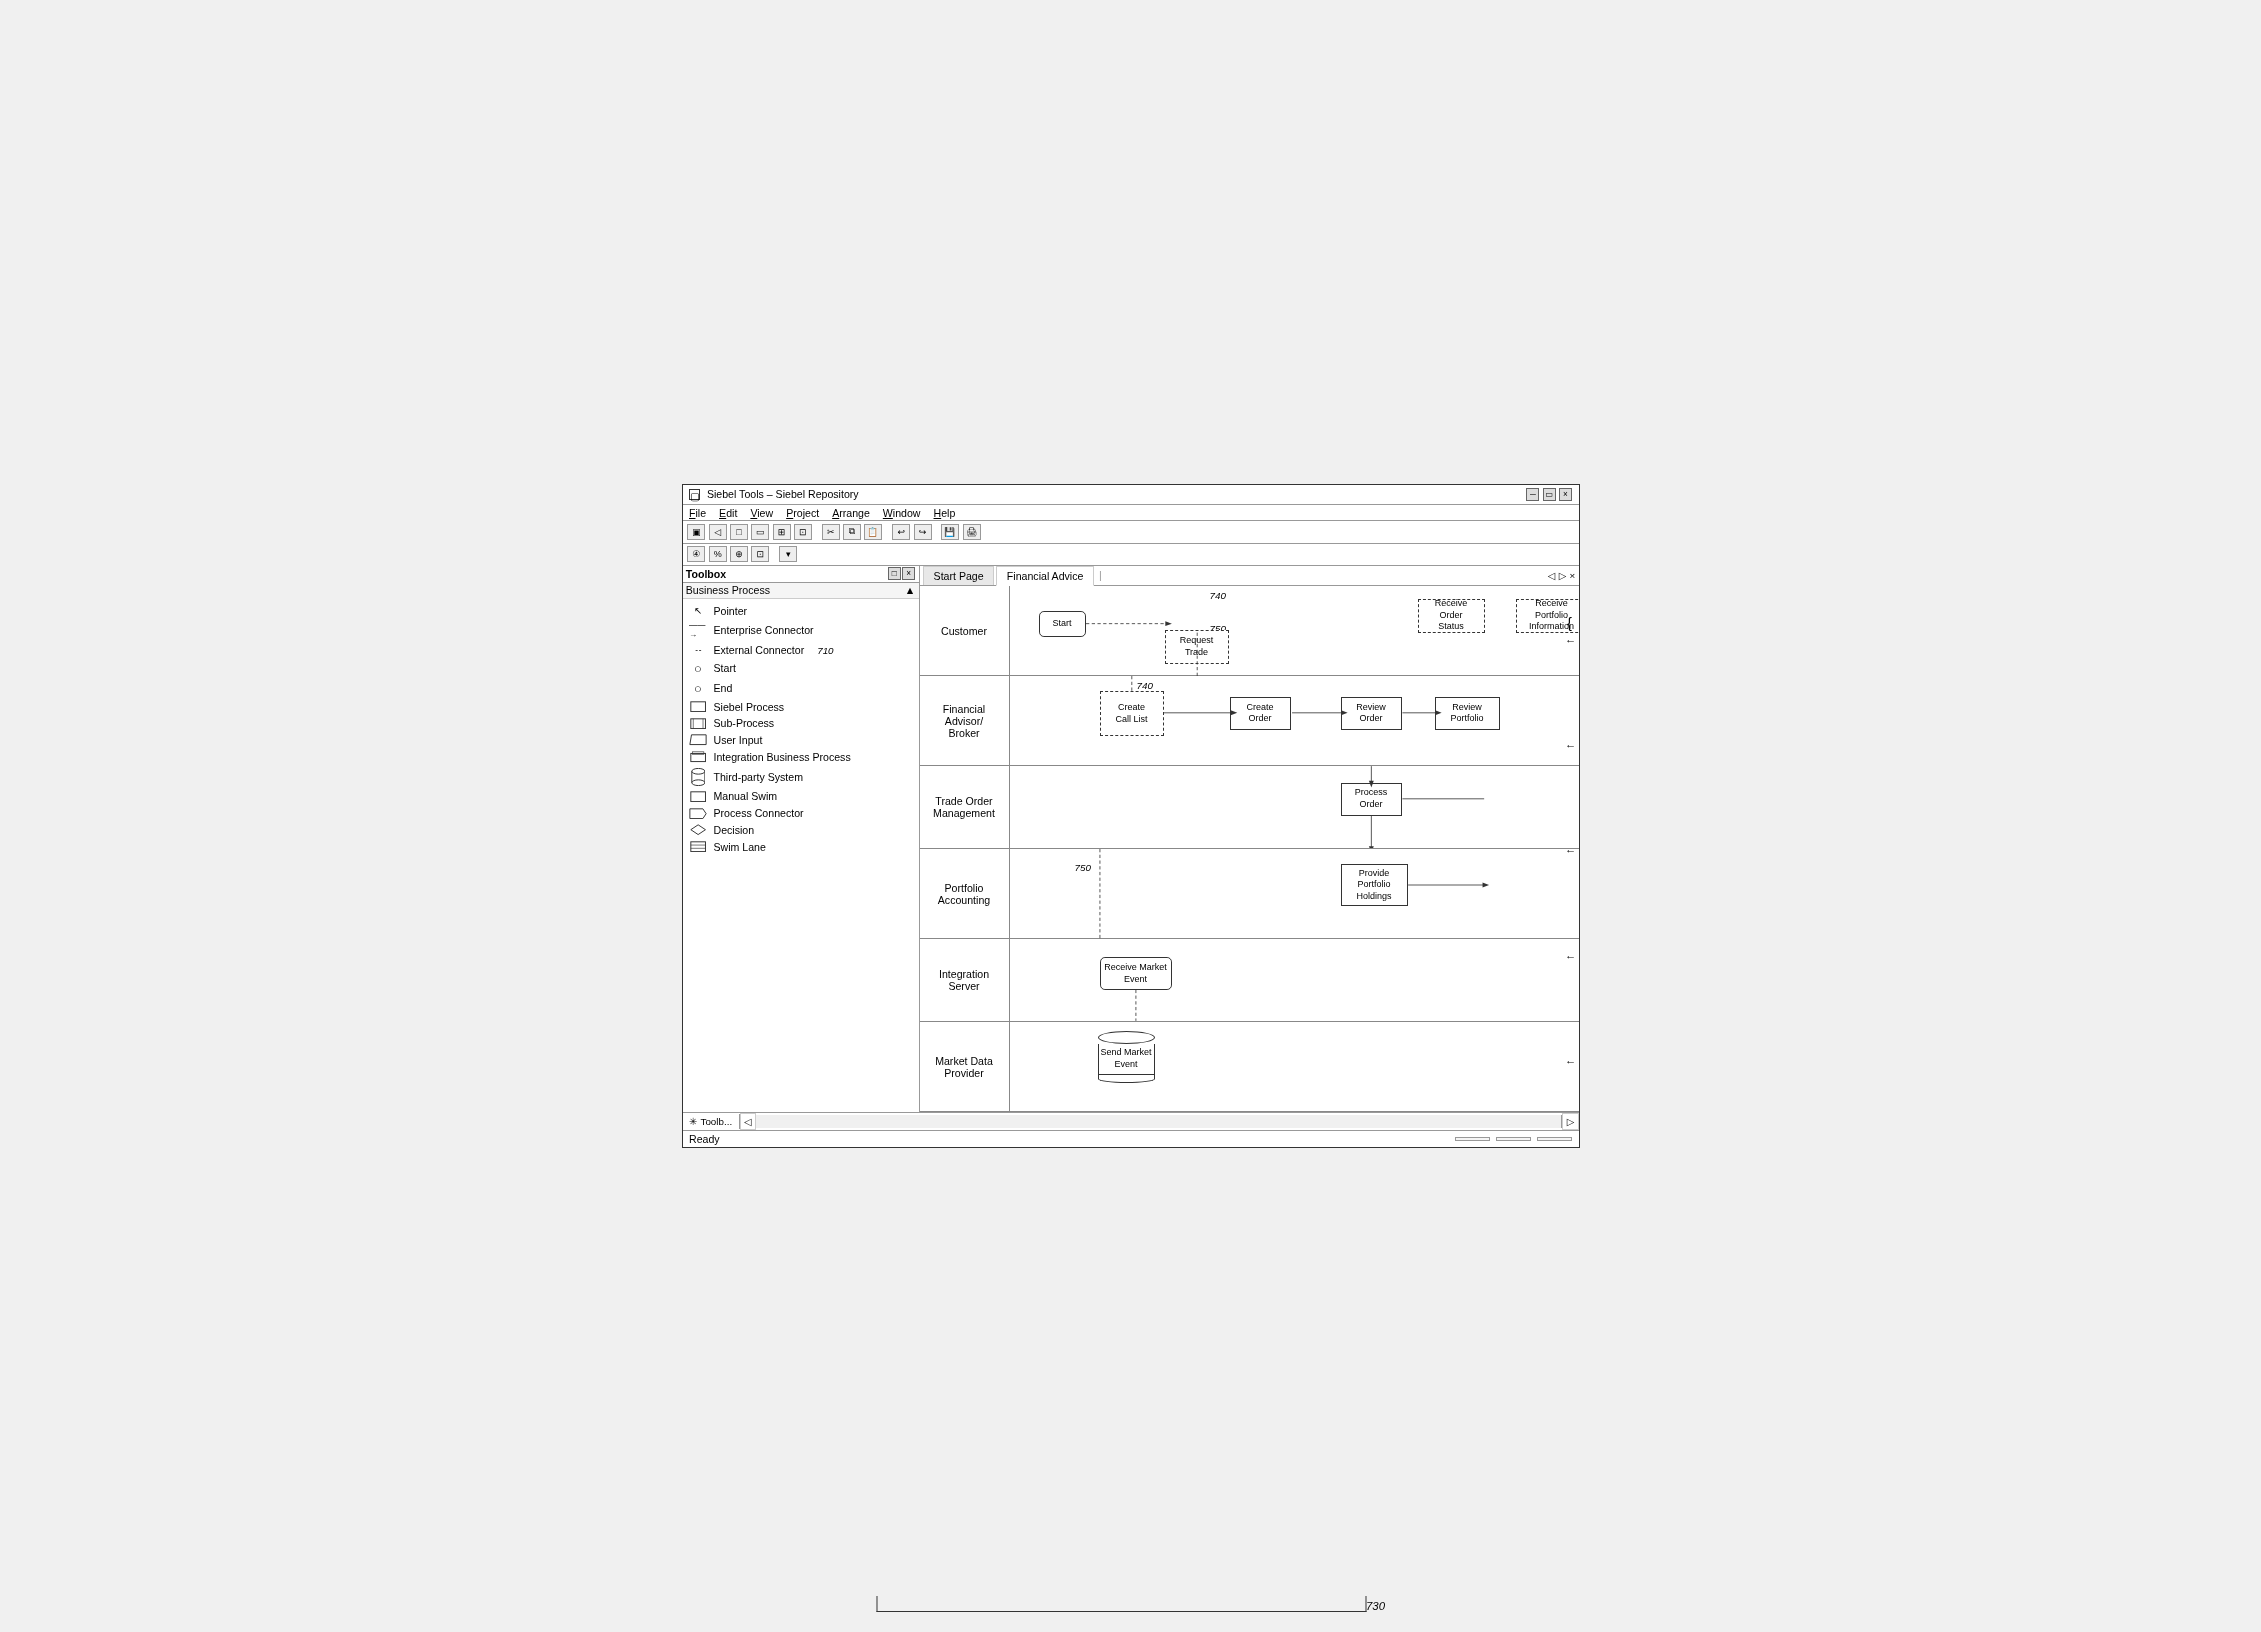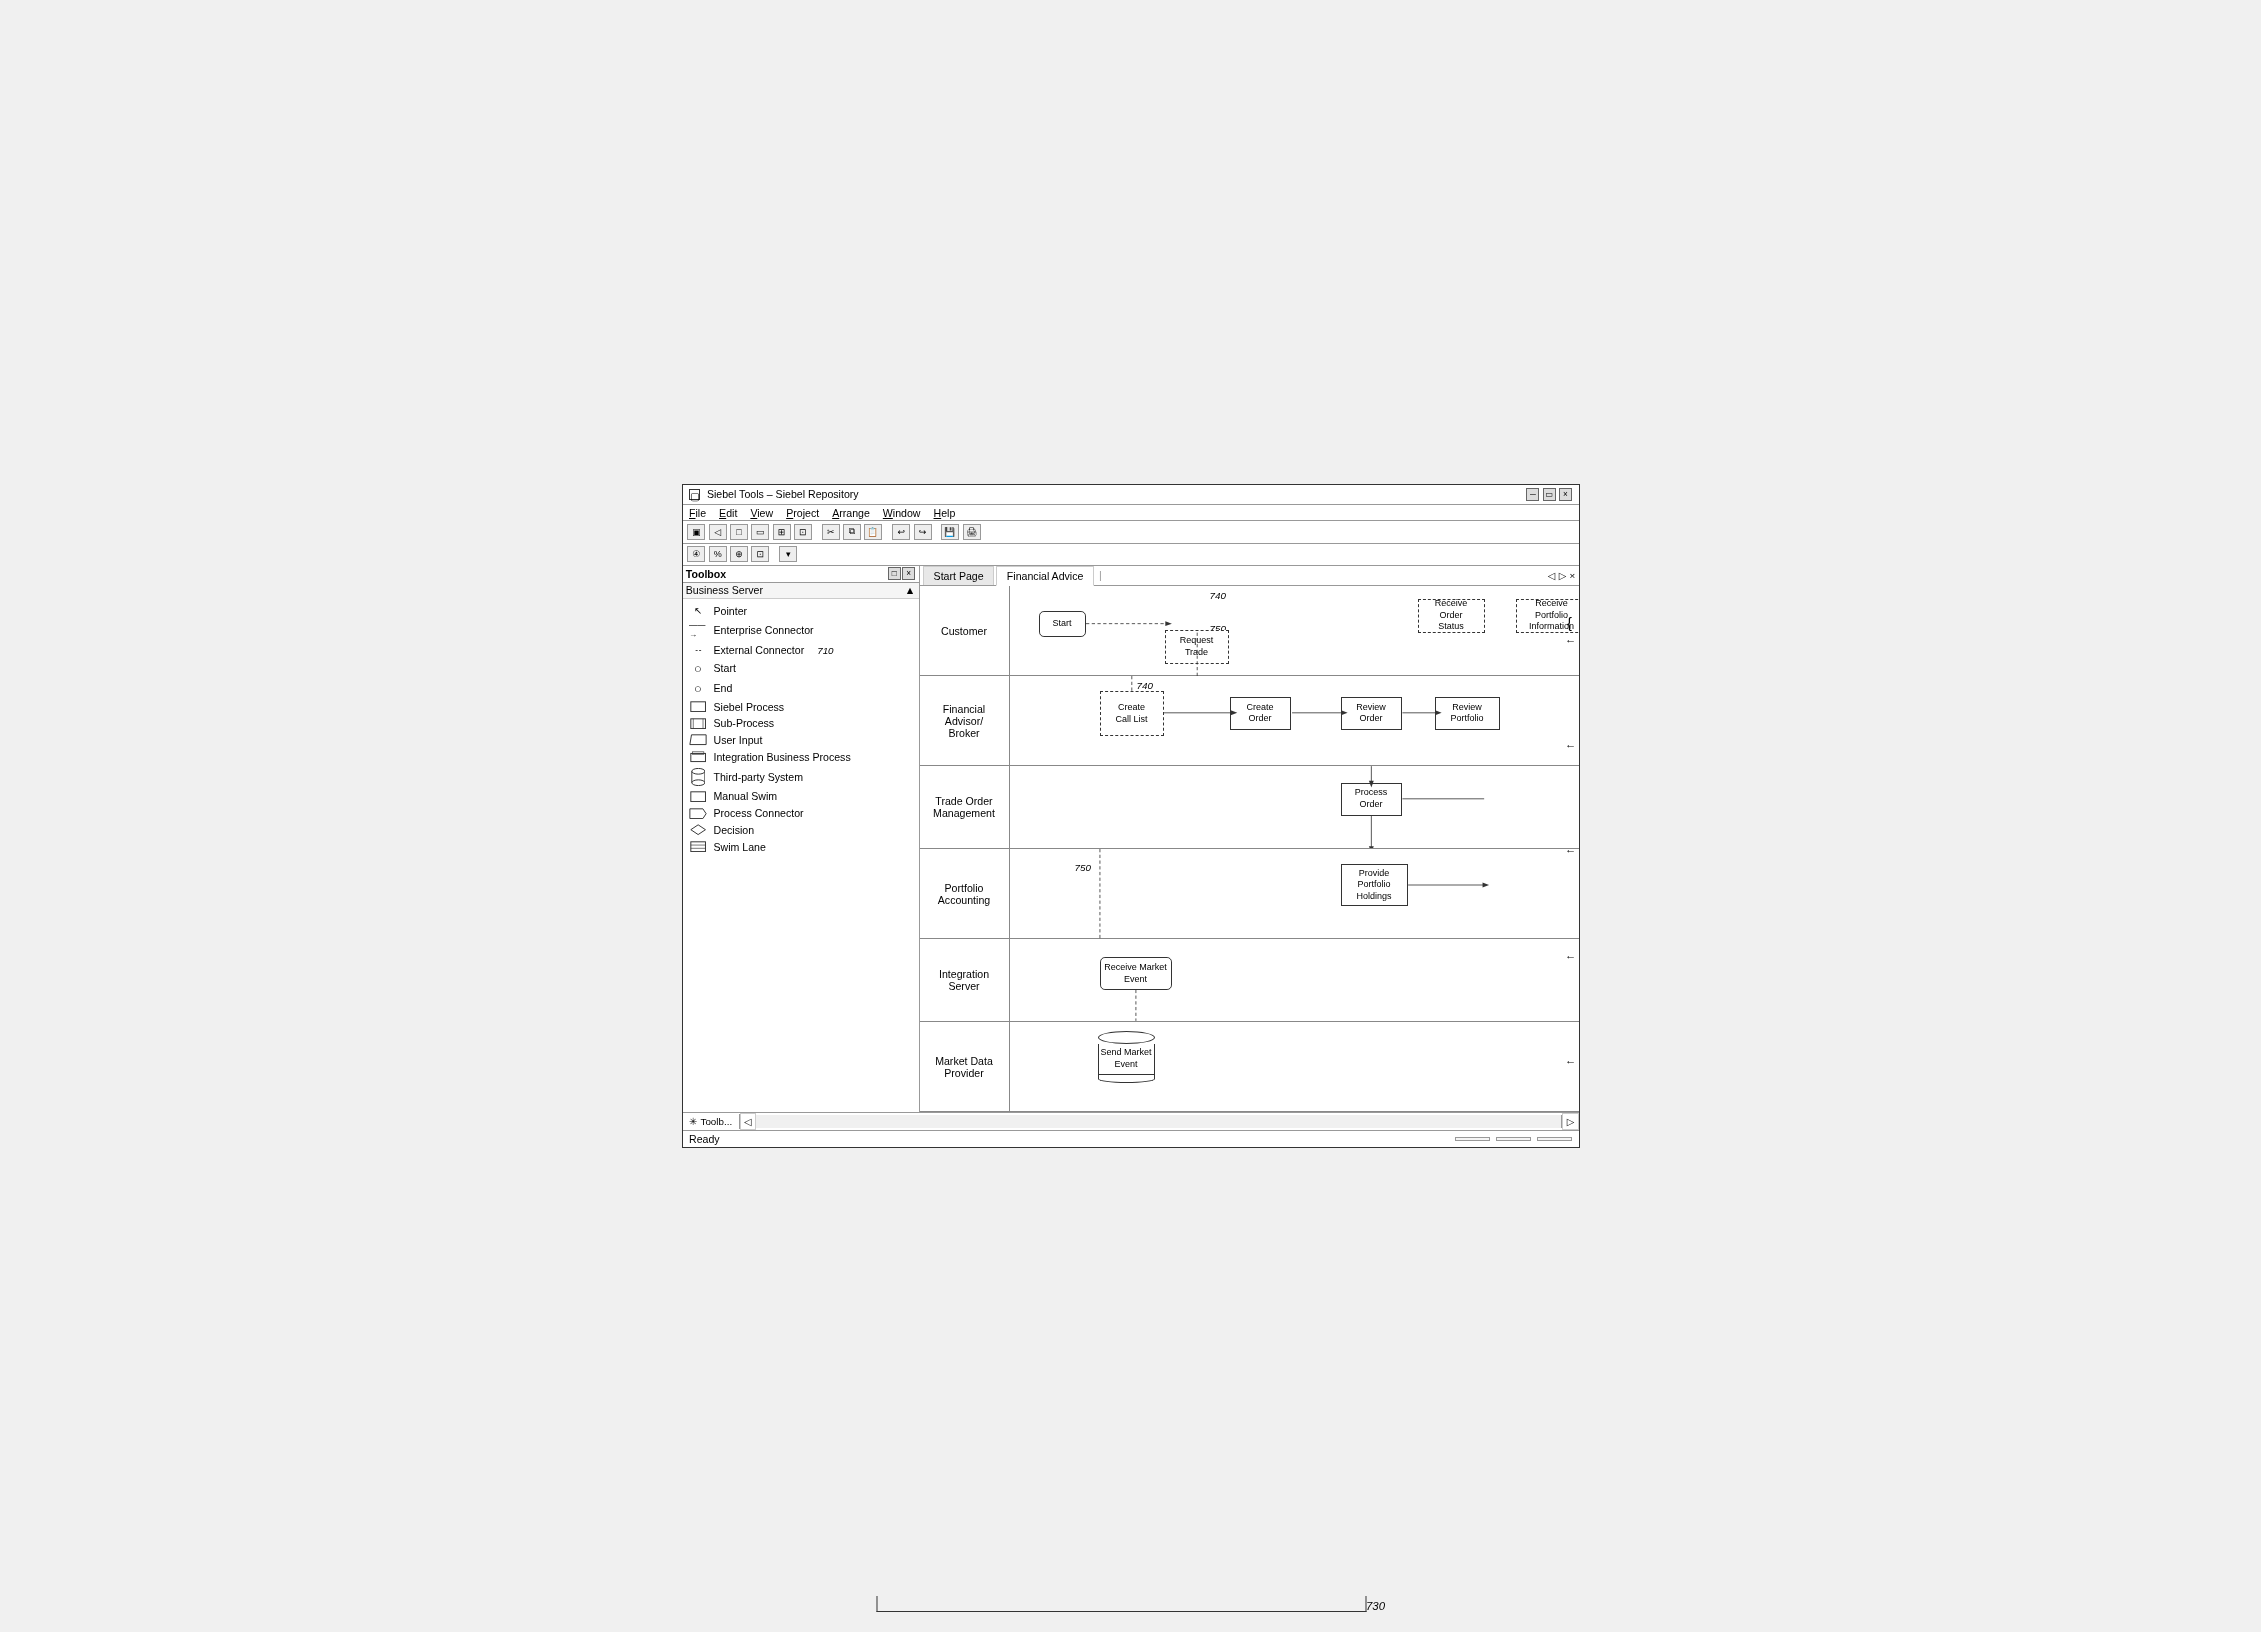--- a/index.html
+++ b/index.html
@@ -312,21 +312,21 @@
 
     <div class="toolbox">
       <div class="toolbox-header">
         <span class="toolbox-title">Toolbox</span>
         <div class="toolbox-controls">
           <div class="toolbox-ctrl-btn">□</div>
           <div class="toolbox-ctrl-btn">×</div>
         </div>
       </div>
       <div class="toolbox-category">
-        <span>Business Server</span>
+        <span>Business Process</span>
         <span>▲</span>
       </div>
       <div class="toolbox-items">
 
         <div class="toolbox-item">
           <span class="ti-icon">↖</span>
           <span>Pointer</span>
         </div>
 
         <div class="toolbox-item">

